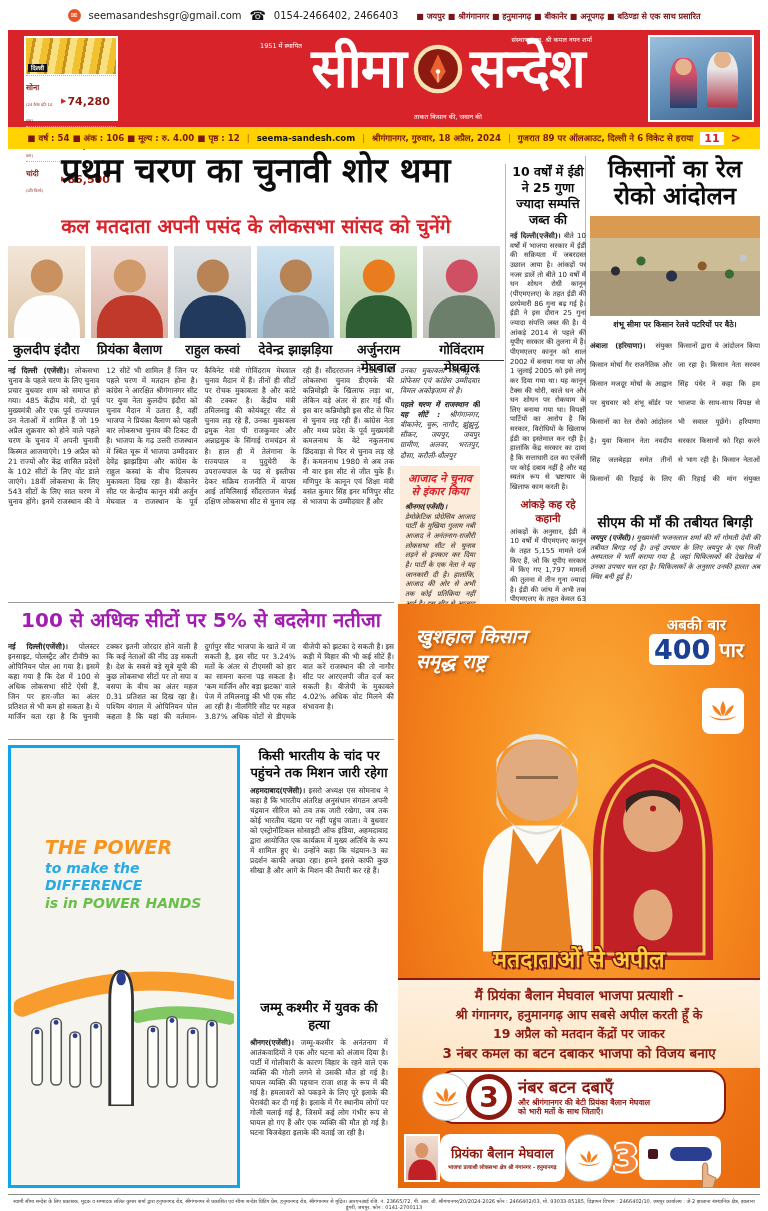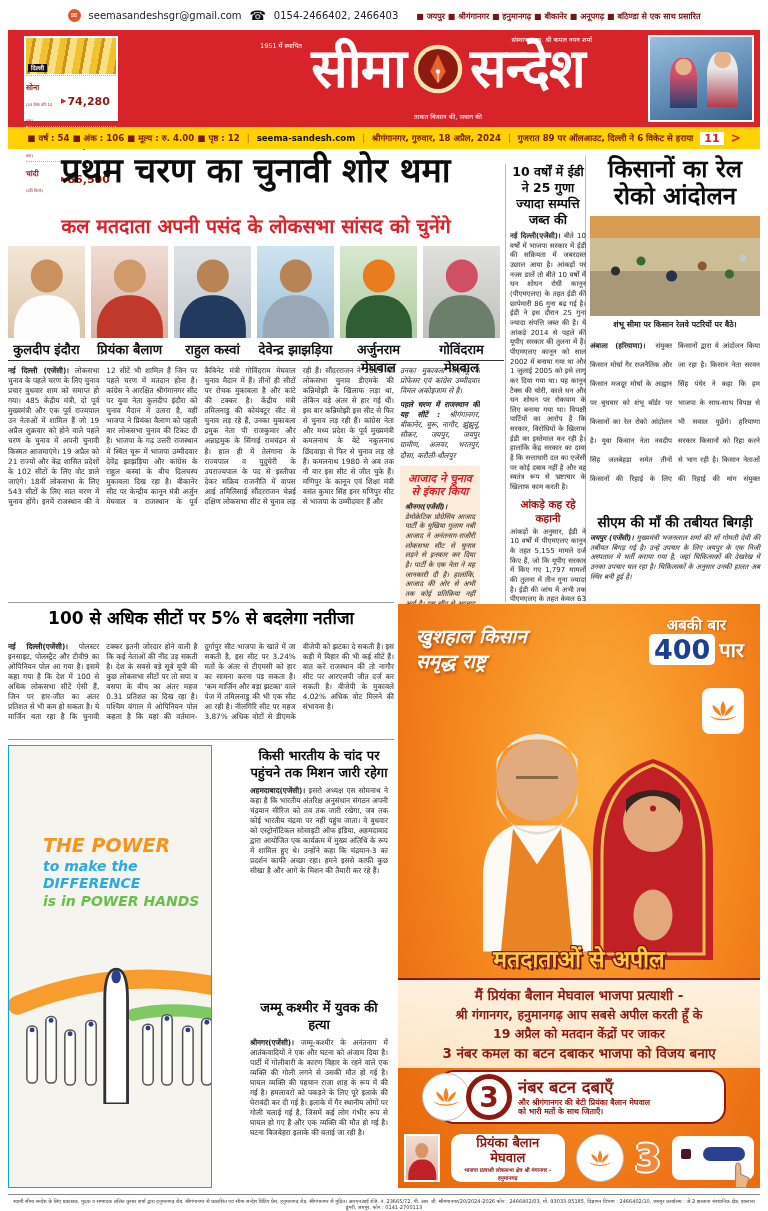--- a/index.html
+++ b/index.html
@@ -84,25 +84,25 @@
       radial-gradient(circle at 90% 42%, #c2c8ce 0 3px, transparent 4px),
       linear-gradient(#d99a52 0 22%, #cdbd96 22% 55%, #a89878 55% 100%);}
   .farm-cap{font-size:7.8px;font-weight:bold;text-align:center;margin-top:3px;}
   .farm-body{margin-top:4px;height:168px;column-count:2;column-gap:6px;overflow:hidden;}
   .farm-body .body-txt{font-size:7px;}
   .cm-hl{font-size:13.5px;font-weight:900;text-align:center;margin-top:12px;color:#0d0d0d;}
   .cm-body{font-style:italic;font-size:7px;line-height:1.4;margin-top:3px;}
 
   
   .rule-g{background:#999;height:1px;}
-  .poll-hl{left:8px;top:606px;width:386px;font-size:17px;font-weight:900;text-align:center;white-space:nowrap;color:#000000;}
+  .poll-hl{left:8px;top:606px;width:386px;font-size:20px;font-weight:900;text-align:center;white-space:nowrap;color:#a21caf;}
   .poll-body{left:8px;top:642px;width:386px;height:92px;column-count:4;column-gap:7px;overflow:hidden;}
 
   
-  .visa{left:8px;top:745px;width:204px;height:443px;background:#f5f4ef;border:1px solid #0ea5e9;box-sizing:border-box;overflow:hidden;}
+  .visa{left:8px;top:745px;width:232px;height:443px;background:#f5f4ef;border:3px solid #0ea5e9;box-sizing:border-box;overflow:hidden;}
   .visa-txt{margin:88px 0 0 34px;line-height:1.25;font-style:italic;font-weight:900;}
   .vp1{color:#f7941d;font-size:19px;}
   .vp2,.vp3{color:#222;font-size:14px;}
   .vp2 span{color:#29abe2;}
   .vp3 span{color:#6abf4b;}
   .hands{display:block;margin:4px auto 0;}
   .visa-brandrow{text-align:center;margin-top:2px;}
   .visa-brand{font-family:"Liberation Serif","DejaVu Serif",serif;font-size:17px;font-weight:bold;letter-spacing:1px;}
   .visa-brand .vorange{color:#f7941d;} .visa-brand .vblue{color:#29abe2;}
   .visa-india{font-size:7.5px;letter-spacing:5px;color:#444;margin-top:1px;}
@@ -125,21 +125,21 @@
   .appeal-hl{position:absolute;left:0;top:338px;width:100%;text-align:center;font-size:23px;font-weight:900;color:#ffcf3f;text-shadow:2px 2px 0 #7a1417,-1px -1px 0 #7a1417,1px -1px 0 #7a1417,-1px 1px 0 #7a1417;}
   .appeal-band{position:absolute;left:0;top:374px;width:100%;height:88px;background:linear-gradient(rgba(255,250,240,.92),rgba(255,240,214,.92));border-top:2px solid #8c1a10;display:flex;flex-direction:column;justify-content:center;gap:2px;text-align:center;color:#8c1a10;font-weight:900;}
   .ap1{font-size:13.5px;} .ap2{font-size:12.5px;} .ap3{font-size:12.5px;} .ap4{font-size:13.5px;}
   .pressbox{position:absolute;left:40px;top:466px;width:288px;height:54px;background:#fff;border-radius:16px;border:2px solid #8c1a10;display:flex;align-items:center;box-sizing:border-box;}
   .lotus-circle{width:46px;height:46px;background:#fff;border:1px solid #bbb;border-radius:50%;display:flex;align-items:center;justify-content:center;flex:none;}
   .pressbox .lotus-circle{margin-left:-18px;}
   .three-circle{width:46px;height:46px;border:5px solid #8c1a10;border-radius:50%;display:flex;align-items:center;justify-content:center;font-size:28px;font-weight:900;color:#8c1a10;box-sizing:border-box;margin-left:-4px;flex:none;background:#fff;}
   .press-txt{margin-left:6px;color:#8c1a10;line-height:1.2;}
   .press-t1{font-size:16.5px;font-weight:900;}
   .press-t2{font-size:7.8px;font-weight:bold;}
-  .bjp-bottom{position:absolute;left:0;top:528px;width:100%;height:52px;display:flex;align-items:center;gap:11px;padding:0 6px;box-sizing:border-box;}
+  .bjp-bottom{position:absolute;left:0;top:528px;width:100%;height:52px;display:flex;align-items:center;gap:0;padding:0 6px;box-sizing:border-box;}
   .cand-photo{width:36px;height:48px;border:2px solid #fff;box-sizing:border-box;flex:none;}
   .namebox{background:#fff;border-radius:10px;height:46px;padding:2px 8px 0;display:flex;flex-direction:column;justify-content:center;text-align:center;}
   .name-t1{font-size:13px;font-weight:900;color:#8c1a10;line-height:1.1;}
   .name-t2{font-size:5.4px;font-weight:bold;color:#8c1a10;margin-top:1px;}
   .orange3{font-size:38px;font-weight:900;color:#f6863c;text-shadow:2px 0 0 #fff,-2px 0 0 #fff,0 2px 0 #fff,0 -2px 0 #fff;line-height:1;}
   .evm{position:relative;width:82px;height:44px;background:#fff;border-radius:8px;flex:none;}
   .evm-dot{position:absolute;left:9px;top:13px;width:10px;height:10px;background:#4a1520;border-radius:2px;}
   .evm-pill{position:absolute;right:9px;top:11px;width:42px;height:14px;background:#2b3f90;border-radius:7px;}
   .evm-hand{position:absolute;right:2px;bottom:-8px;}
 

